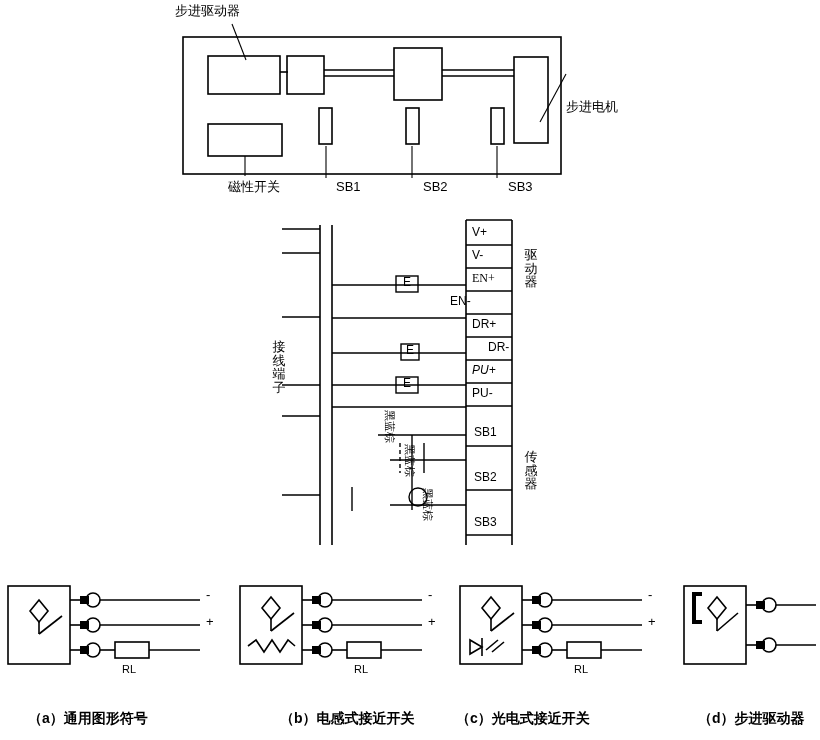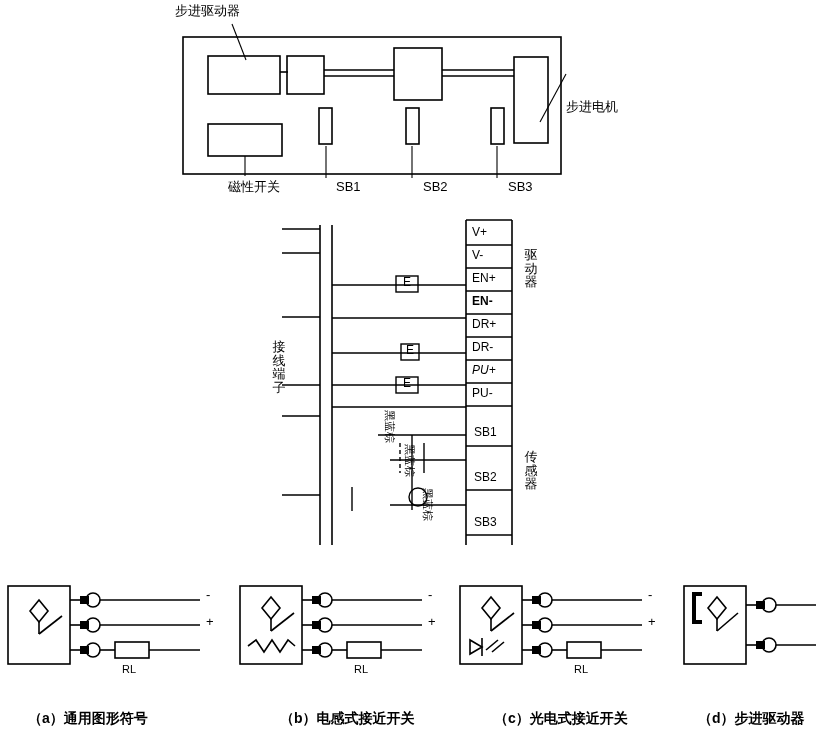--- a/index.html
+++ b/index.html
@@ -155,24 +155,24 @@
 </div>
 
 <div class="abs lbl-v" style="left:524px; top:450px;">
   <div>传</div>
   <div>感</div>
   <div>器</div>
 </div>
 
 <div class="abs mono" style="left:472px; top:225px;">V+</div>
 <div class="abs mono" style="left:472px; top:248px;">V-</div>
-<div class="abs mono" style="left:472px; top:271px;">EN+</div>
-<div class="abs mono" style="left:472px; top:294px;font-weight:bold;">EN-</div>
+<div class="abs mono" style="left:472px; top:271px;font-family:Liberation Serif, serif;">EN+</div>
+<div class="abs mono" style="left:450px; top:294px;">EN-</div>
 <div class="abs mono" style="left:472px; top:317px;">DR+</div>
-<div class="abs mono" style="left:472px; top:340px;text-align:right;">DR-</div>
+<div class="abs mono" style="left:488px; top:340px;text-align:right;">DR-</div>
 <div class="abs mono" style="left:472px; top:363px;font-style:italic;">PU+</div>
 <div class="abs mono" style="left:472px; top:386px;">PU-</div>
 
 <div class="abs mono" style="left:474px; top:425px;">SB1</div>
 <div class="abs mono" style="left:474px; top:470px;">SB2</div>
 <div class="abs mono" style="left:474px; top:515px;">SB3</div>
 
 <div class="abs lbl" style="left:396px; top:410px; transform:rotate(90deg); transform-origin:left top; font-size:11px;">
   <span>黑</span><span>蓝</span><span>棕</span>
 </div>
@@ -290,14 +290,14 @@
 <div class="abs lbl" style="left:428px; top:588px;">-</div>
 <div class="abs lbl" style="left:428px; top:615px;">+</div>
 <div class="abs lbl" style="left:354px; top:663px; font-size:11px;">RL</div>
 
 <div class="abs lbl" style="left:648px; top:588px;">-</div>
 <div class="abs lbl" style="left:648px; top:615px;">+</div>
 <div class="abs lbl" style="left:574px; top:663px; font-size:11px;">RL</div>
 
 <div class="abs cap" style="left:28px; top:710px;">（a）通用图形符号</div>
 <div class="abs cap" style="left:236px; top:710px;margin-left:44px;">（b）电感式接近开关</div>
-<div class="abs cap" style="left:456px; top:710px;margin-left:38px;">（c）光电式接近开关</div>
+<div class="abs cap" style="left:456px; top:710px;">（c）光电式接近开关</div>
 <div class="abs cap" style="left:698px; top:710px;">（d）步进驱动器</div>
 
 </body></html>

